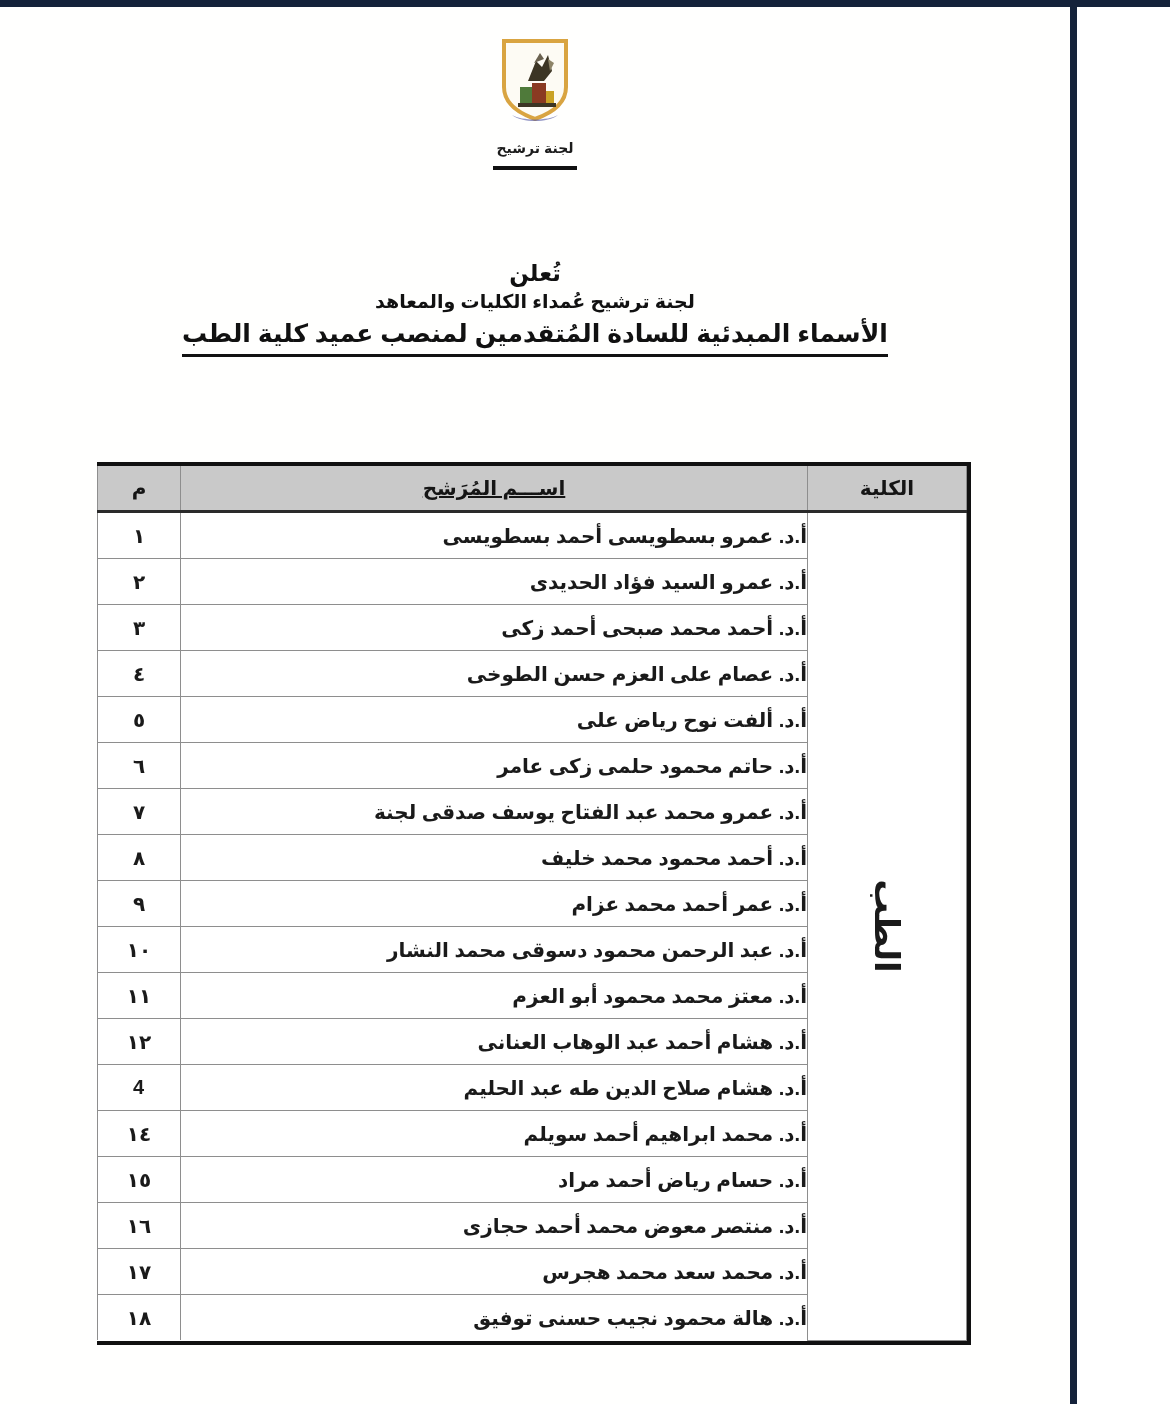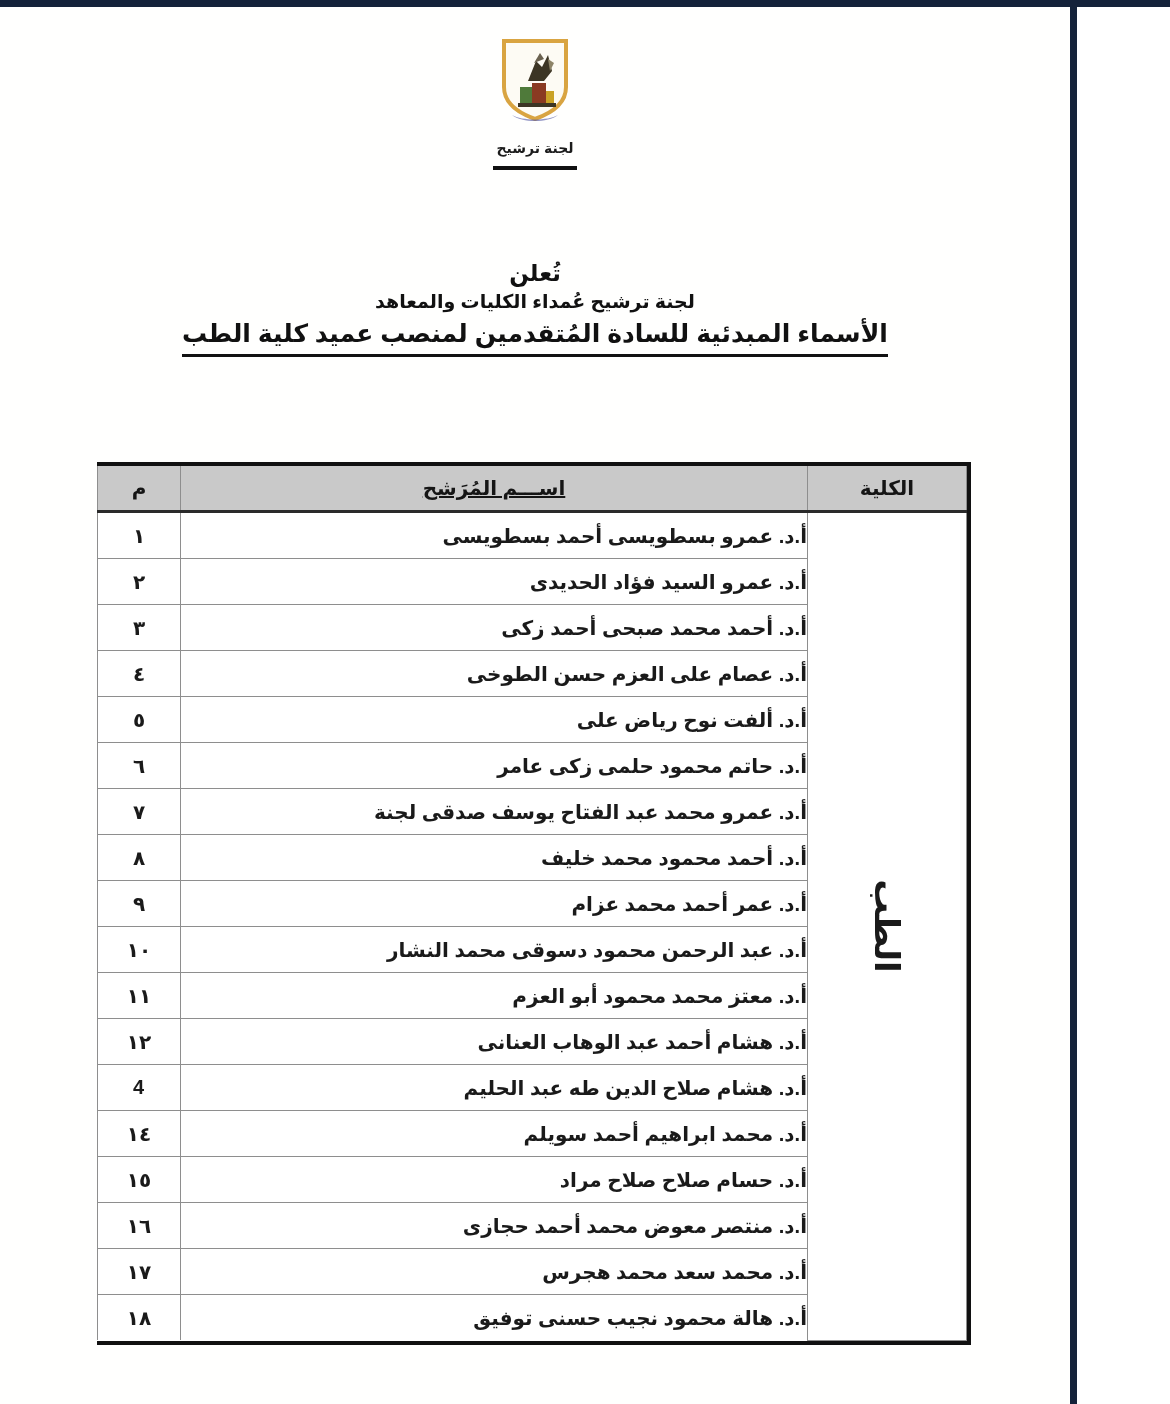--- a/index.html
+++ b/index.html
@@ -291,21 +291,21 @@
           </tr>
           <tr>
             <td class="cell-name">أ.د. هشام صلاح الدين طه عبد الحليم</td>
             <td class="cell-num">4</td>
           </tr>
           <tr>
             <td class="cell-name">أ.د. محمد ابراهيم أحمد سويلم</td>
             <td class="cell-num">١٤</td>
           </tr>
           <tr>
-            <td class="cell-name">أ.د. حسام صلاح صلاح مراد</td>
+            <td class="cell-name">أ.د. حسام رياض أحمد مراد</td>
             <td class="cell-num">١٥</td>
           </tr>
           <tr>
             <td class="cell-name">أ.د. منتصر معوض محمد أحمد حجازى</td>
             <td class="cell-num">١٦</td>
           </tr>
           <tr>
             <td class="cell-name">أ.د. محمد سعد محمد هجرس</td>
             <td class="cell-num">١٧</td>
           </tr>

